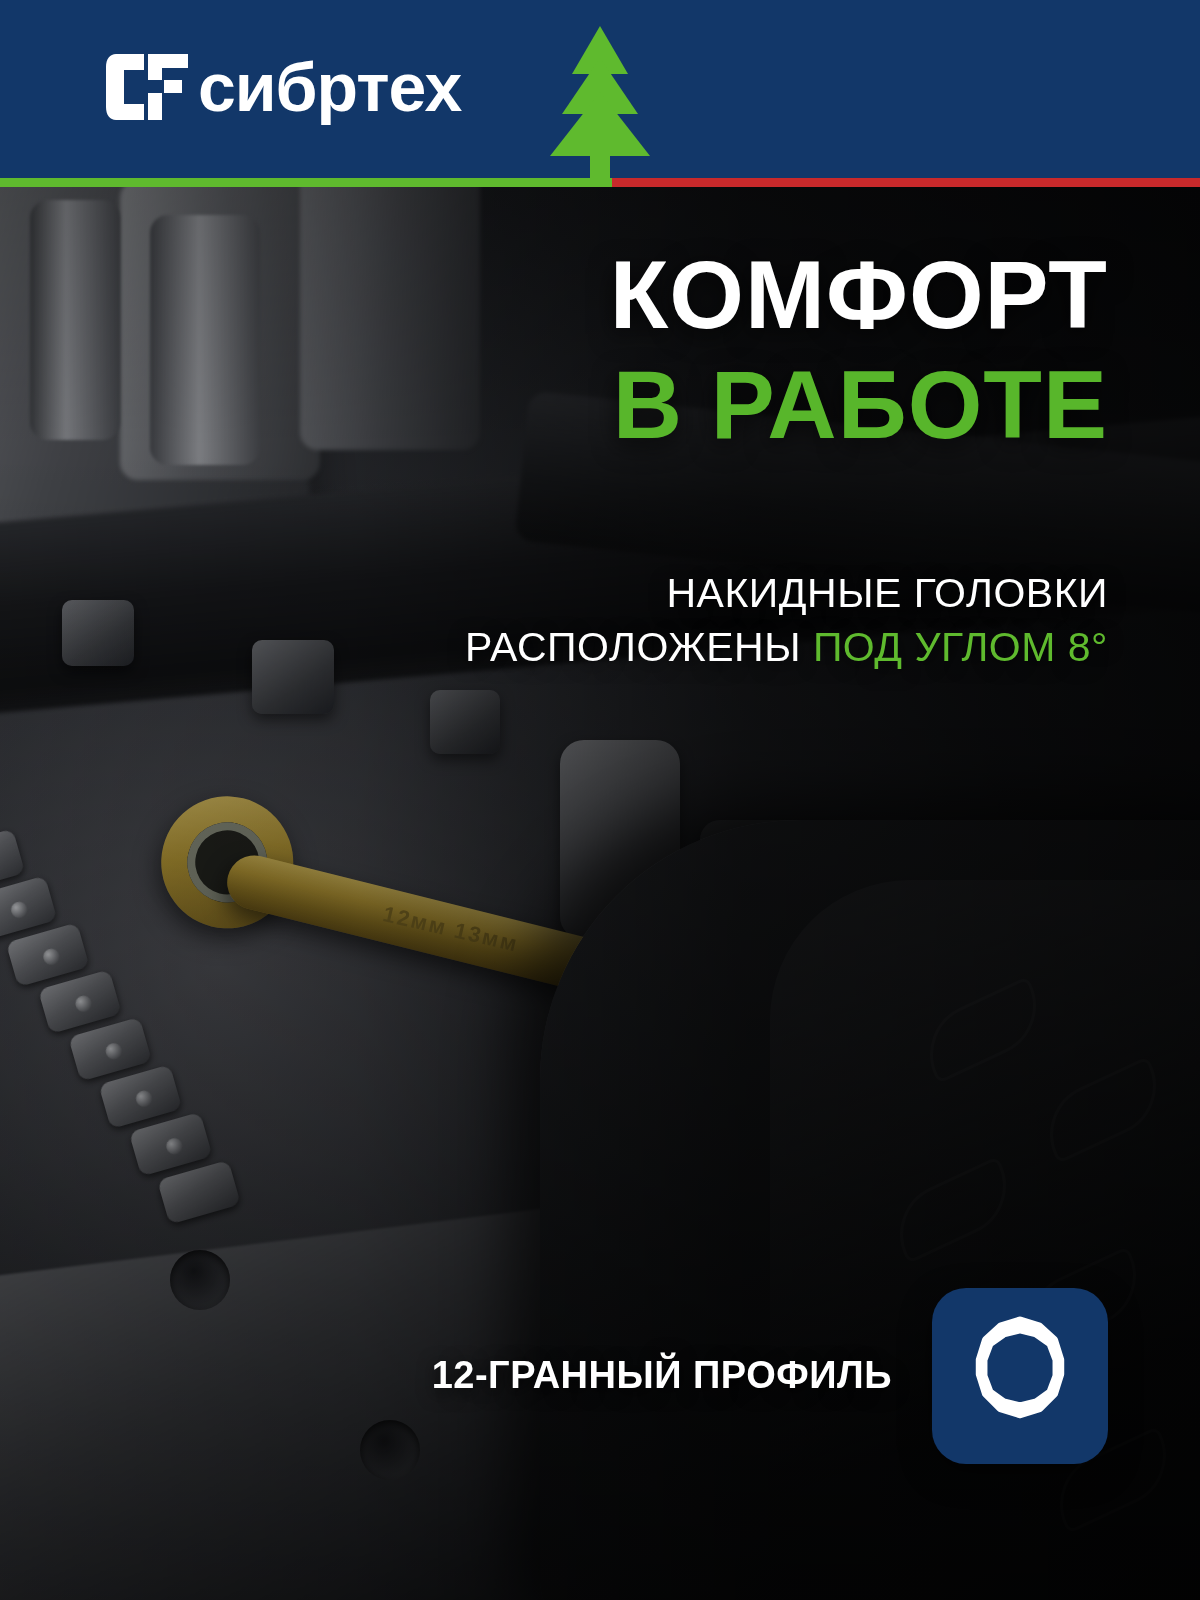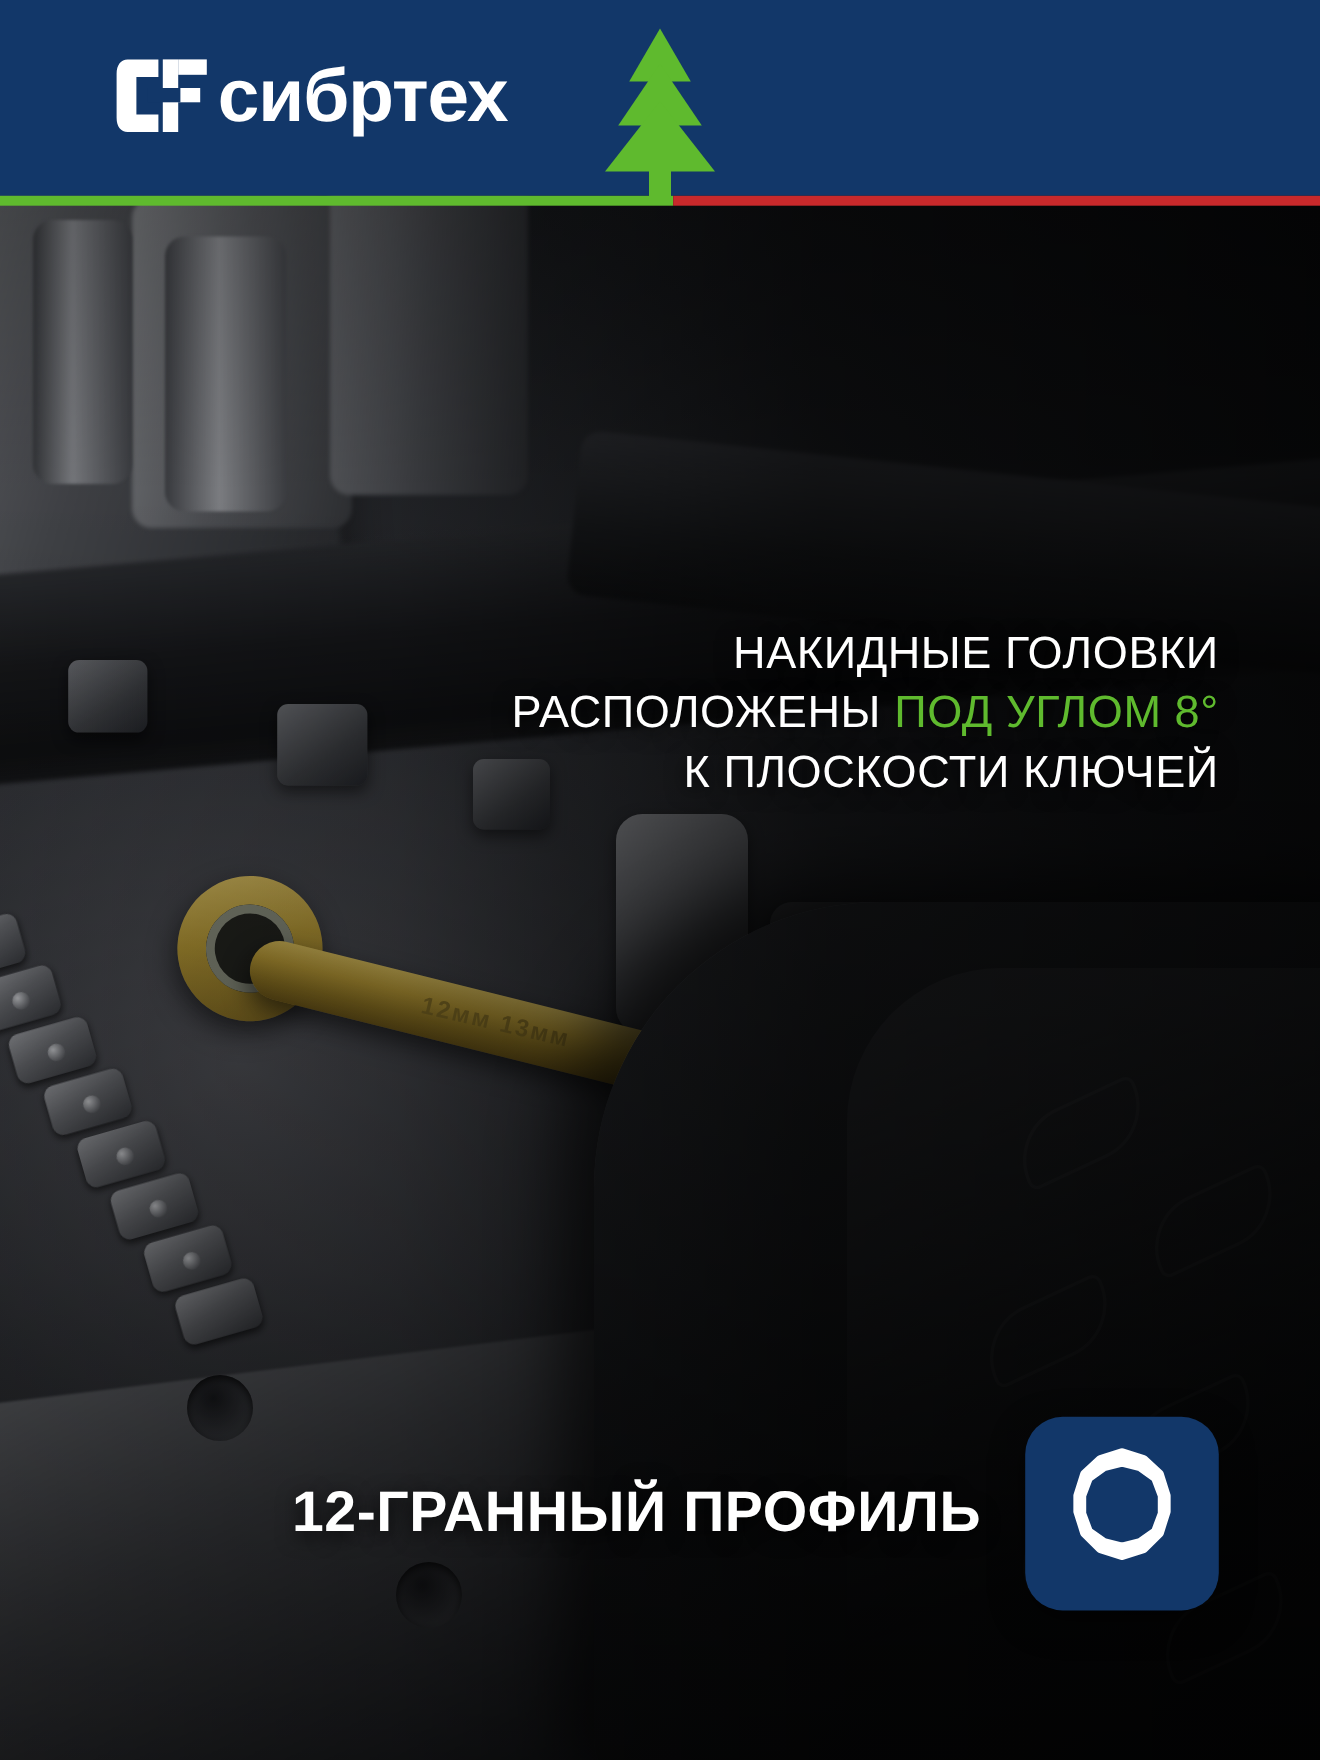--- a/index.html
+++ b/index.html
@@ -316,21 +316,21 @@
     left: 150px; right: 92px;
     top: 1288px;
     display: flex;
     align-items: center;
     justify-content: flex-end;
     gap: 40px;
     z-index: 4;
   }
   .feature-text {
     text-align: right;
-    font-size: 52px;
+    font-size: 38px;
     font-weight: bold;
     line-height: 1.3;
     color: #ffffff;
     letter-spacing: .5px;
     text-shadow: 0 4px 18px rgba(0,0,0,.8);
   }
   .feature-badge {
     flex: 0 0 auto;
     width: 176px; height: 176px;
     border-radius: 34px;
@@ -427,27 +427,30 @@
 
   <div class="logo-tree">
     <svg viewBox="0 0 160 160" width="160" height="160" aria-hidden="true">
       <polygon points="80,4 108,52 52,52" fill="#5fba2e"></polygon>
       <polygon points="80,36 118,92 42,92" fill="#5fba2e"></polygon>
       <polygon points="80,70 130,134 30,134" fill="#5fba2e"></polygon>
       <rect x="70" y="128" width="20" height="32" fill="#5fba2e"></rect>
     </svg>
   </div>
 
+  <div class="headline">
+    <div class="headline-1">КОМФОРТ</div>
+    <div class="headline-2">В РАБОТЕ</div>
+  </div>
 
   <div class="subhead">
     <div>НАКИДНЫЕ ГОЛОВКИ</div>
     <div>
       <span>РАСПОЛОЖЕНЫ </span><span class="accent-green">ПОД УГЛОМ 8°</span>
     </div>
-    <div>К ПЛОСКОСТИ КЛЮЧЕЙ</div>
   </div>
 
   <div class="feature">
     <div class="feature-text">
       <div>12-ГРАННЫЙ ПРОФИЛЬ</div>
     </div>
     <div class="feature-badge">
       <span>
         <svg viewBox="0 0 120 120" width="122" height="122" aria-hidden="true">
           <g fill="none" stroke="#ffffff" stroke-width="9" stroke-linejoin="round">

